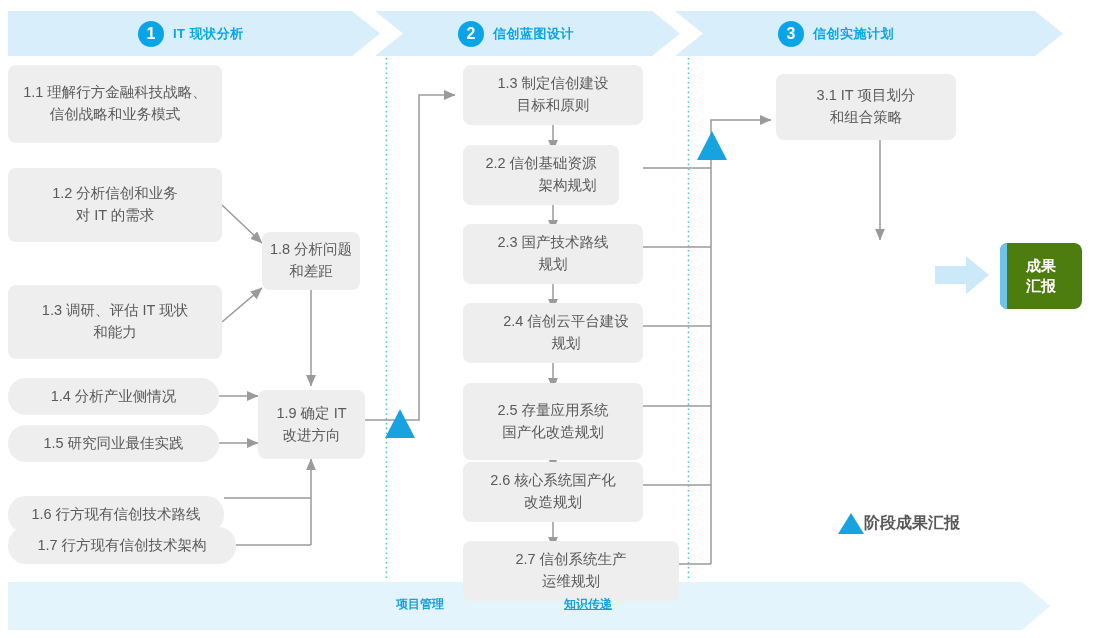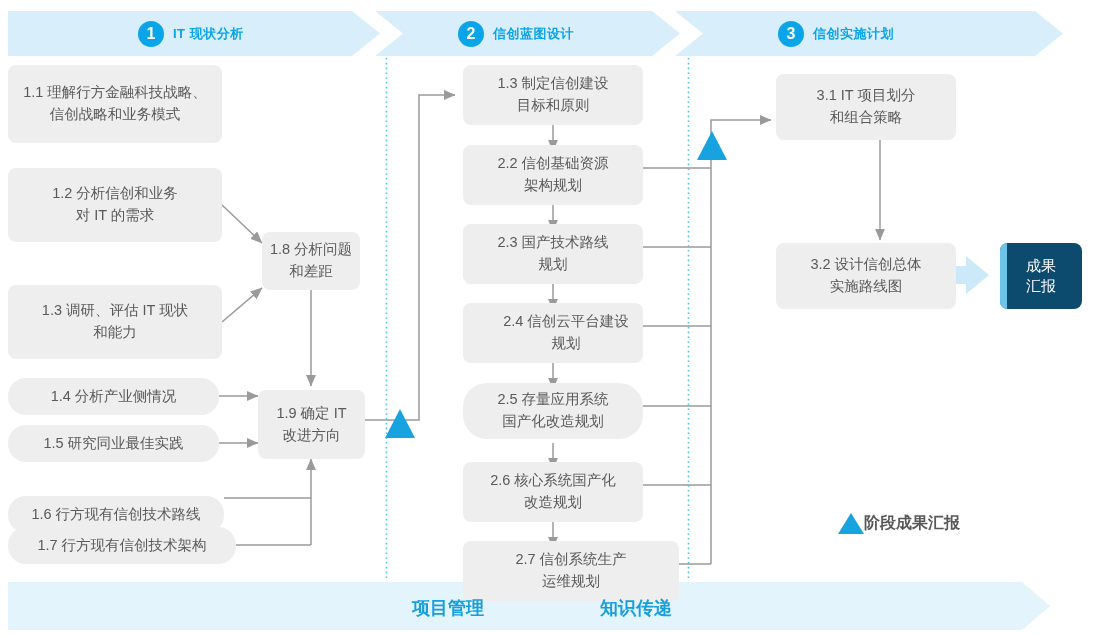--- a/index.html
+++ b/index.html
@@ -58,25 +58,25 @@
     text-align:center;
     padding:2px 6px;
     box-sizing:border-box;
     white-space:pre-line;
   }
   .node.pill{border-radius:18px;}
   
   .result-badge{
     position:absolute;
     z-index:4;
-    background:#0c4a6e;
+    background:#4d7c0f;
     border-radius:8px;
     color:#ffffff;
     font-size:15px;
-    font-weight:normal;
+    font-weight:bold;
     line-height:1.35;
     display:flex;
     align-items:center;
     justify-content:center;
     text-align:center;
     white-space:pre-line;
     box-sizing:border-box;
   }
   .result-badge::before{
     content:"";
@@ -103,24 +103,23 @@
     color:#585858;
     font-size:16px;
     font-weight:bold;
     white-space:nowrap;
   }
   
   .footer-label{
     position:absolute;
     z-index:5;
     color:#169fdc;
-    font-size:18px;
+    font-size:12px;
     font-weight:bold;
     white-space:nowrap;
-    margin-left:16px;
   }
 </style>
 </head>
 <body>
 
 <div id="canvas">
 
   <svg id="bg-layer" class="layer" viewBox="0 0 1115 638" xmlns="http://www.w3.org/2000/svg">
 
     <path d="M8,11 L1035,11 L1063,33.5 L1035,56 L8,56 Z" fill="#d9eefb"></path>
@@ -207,41 +206,39 @@
   <div class="node pill" style="left:8px;top:425px;width:211px;height:37px;">1.5 研究同业最佳实践</div>
   <div class="node pill" style="left:8px;top:480px;width:216px;height:37px;margin-top:16px;">1.6 行方现有信创技术路线</div>
   <div class="node pill" style="left:8px;top:527px;width:228px;height:37px;">1.7 行方现有信创技术架构</div>
   <div class="node" style="left:262px;top:232px;width:98px;height:58px;">1.8 分析问题
 和差距</div>
   <div class="node" style="left:258px;top:390px;width:107px;height:69px;">1.9 确定 IT
 改进方向</div>
 
   <div class="node" style="left:463px;top:65px;width:180px;height:60px;">1.3 制定信创建设
 目标和原则</div>
-  <div class="node" style="left:463px;top:145px;width:180px;height:60px;">2.2 信创基础资源
+  <div class="node" style="left:463px;top:145px;width:156px;height:60px;text-align:right;">2.2 信创基础资源
 架构规划</div>
   <div class="node" style="left:463px;top:224px;width:180px;height:60px;">2.3 国产技术路线
 规划</div>
   <div class="node" style="left:463px;top:303px;width:180px;height:60px;padding-left:32px;">2.4 信创云平台建设
 规划</div>
-  <div class="node" style="left:463px;top:383px;width:180px;height:56px;border-radius:24px;">2.5 存量应用系统
+  <div class="node" style="left:463px;top:383px;width:180px;height:77px;">2.5 存量应用系统
 国产化改造规划</div>
   <div class="node" style="left:463px;top:462px;width:180px;height:60px;">2.6 核心系统国产化
 改造规划</div>
   <div class="node" style="left:463px;top:541px;width:216px;height:60px;">2.7 信创系统生产
 运维规划</div>
 
   <div class="node" style="left:776px;top:74px;width:180px;height:66px;">3.1 IT 项目划分
 和组合策略</div>
-  <div class="node" style="left:776px;top:243px;width:180px;height:66px;">3.2 设计信创总体
-实施路线图</div>
   <div class="result-badge" style="left:1000px;top:243px;width:82px;height:66px;">成果
 汇报</div>
 
   <div class="legend" style="left:838px;top:513px;">
     <span class="legend-tri"></span>
     <span class="legend-text">阶段成果汇报</span>
   </div>
 
   <div class="footer-label" style="left:396px;top:596px;">项目管理</div>
-  <div class="footer-label" style="left:584px;top:596px;">知识传递</div>
+  <div class="footer-label" style="left:564px;top:596px;text-decoration:underline;">知识传递</div>
 
 </div>
 
 </body></html>

